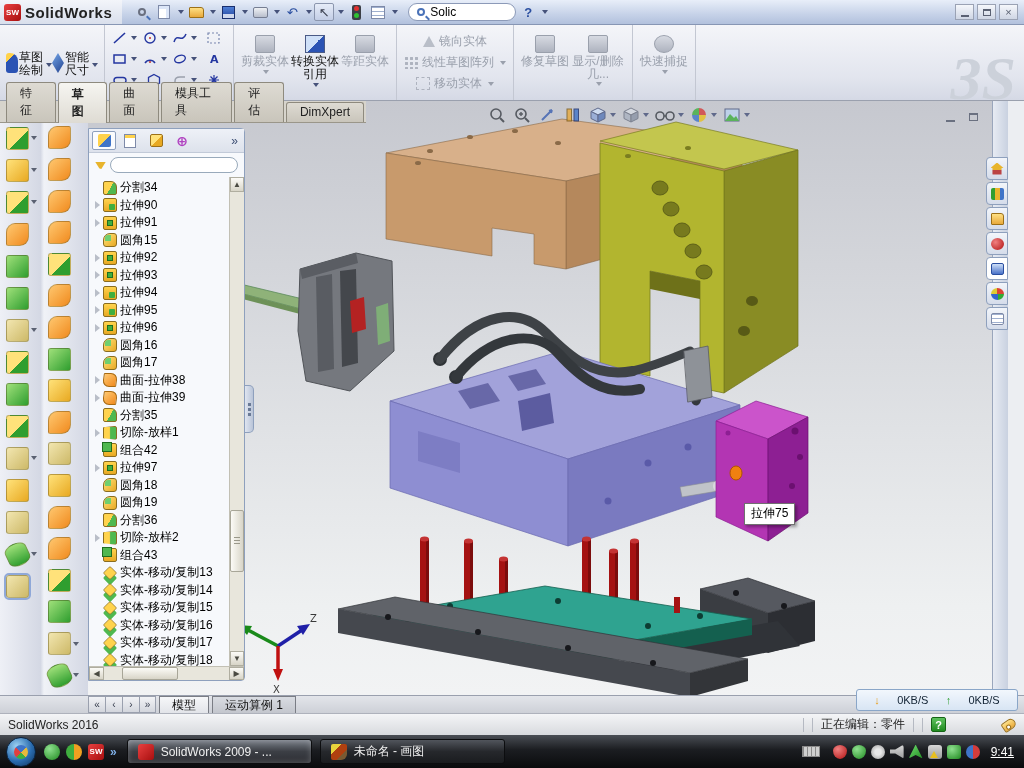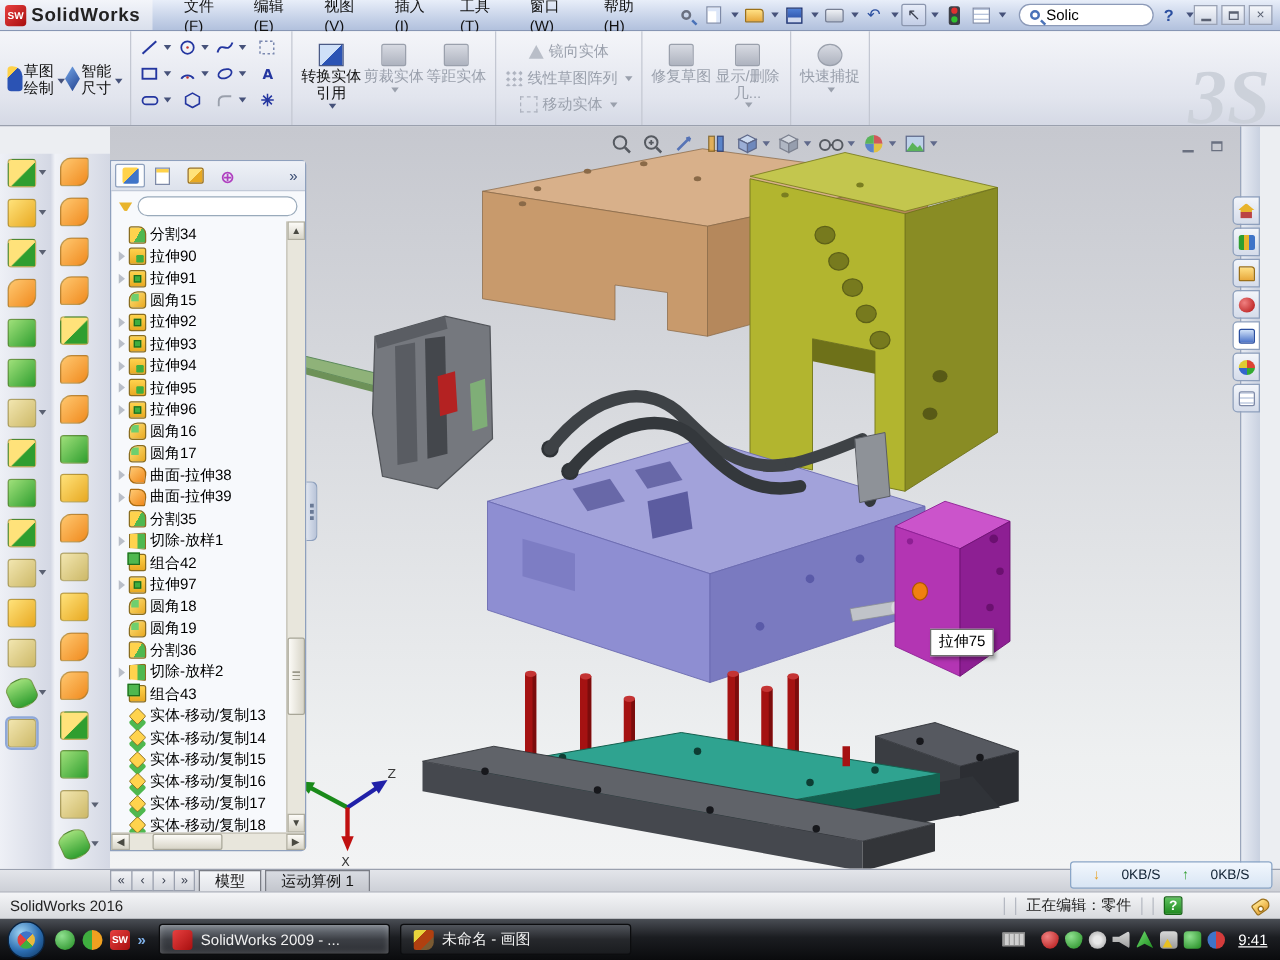--- a/index.html
+++ b/index.html
@@ -243,50 +243,20 @@
   svg text { font-family:"DejaVu Sans",sans-serif; }
 </style>
 </head>
 <body>
 
 <div class="titlebar">
   <div class="swlogo">
     <span class="swcube">SW</span>
     <span class="swname">SolidWorks</span>
   </div>
-  <div class="menus">
-
-      <div class="menu-item">
-        <span>文件(F)</span>
-      </div>
-
-      <div class="menu-item">
-        <span>编辑(E)</span>
-      </div>
-
-      <div class="menu-item">
-        <span>视图(V)</span>
-      </div>
-
-      <div class="menu-item">
-        <span>插入(I)</span>
-      </div>
-
-      <div class="menu-item">
-        <span>工具(T)</span>
-      </div>
-
-      <div class="menu-item">
-        <span>窗口(W)</span>
-      </div>
-
-      <div class="menu-item">
-        <span>帮助(H)</span>
-      </div>
-    </div>
   <div class="tb-icons">
     <span class="tbi">
         <span class="mag" style="border-color:#6a7080"></span>
       </span>
     <span class="tbi">
         <span class="pagei"></span>
       </span>
       <span class="caret"></span>
     <span class="tbi">
         <span class="folderi"></span>
@@ -417,29 +387,29 @@
         </svg>
         <span class="caret"></span>
       </span>
     <span class="sgi">
         <svg width="16" height="14">
           <path d="M8,2 V12 M3,7 H13 M4.5,3.5 L11.5,10.5 M11.5,3.5 L4.5,10.5" stroke="#2436a0" stroke-width="1.2"></path>
         </svg>
       </span>
   </div>
   <div class="rgroup">
+    <div class="midbtn disabled">
+      <span class="bicon grayblob"></span>
+      <span>剪裁实体</span>
+      <span class="caret" style="margin-top:2px;border-top-color:#9aa0ac"></span>
+    </div>
     <div class="midbtn">
       <span class="bicon cubeicon"></span>
       <span>转换实体引用</span>
       <span class="caret" style="margin-top:2px"></span>
-    </div>
-    <div class="midbtn disabled">
-      <span class="bicon grayblob"></span>
-      <span>剪裁实体</span>
-      <span class="caret" style="margin-top:2px;border-top-color:#9aa0ac"></span>
     </div>
     <div class="midbtn disabled">
       <span class="bicon grayblob"></span>
       <span>等距实体</span>
     </div>
   </div>
   <div class="rgroup stackcol">
     <div class="stackrow">
       <span class="srow-ic tri-ic"></span>
       <span>镜向实体</span>
@@ -743,20 +713,34 @@
             <span class="tpg app"></span>
           </div>
 
           <div class="tp">
             <span class="tpg props"></span>
           </div>
         </div>
     </div>
   </div>
 
+  <div class="tabstrip">
+
+      <div class="ctab"><span>特征</span></div>
+
+      <div class="ctab active"><span>草图</span></div>
+
+      <div class="ctab"><span>曲面</span></div>
+
+      <div class="ctab"><span>模具工具</span></div>
+
+      <div class="ctab"><span>评估</span></div>
+
+      <div class="ctab"><span>DimXpert</span></div>
+    </div>
 
   <div class="sidebar">
     <div class="scol">
 
         <div class="sic">
           <span class="sicon cM"></span>
           <span class="sarrow yes"></span>
         </div>
 
         <div class="sic">

